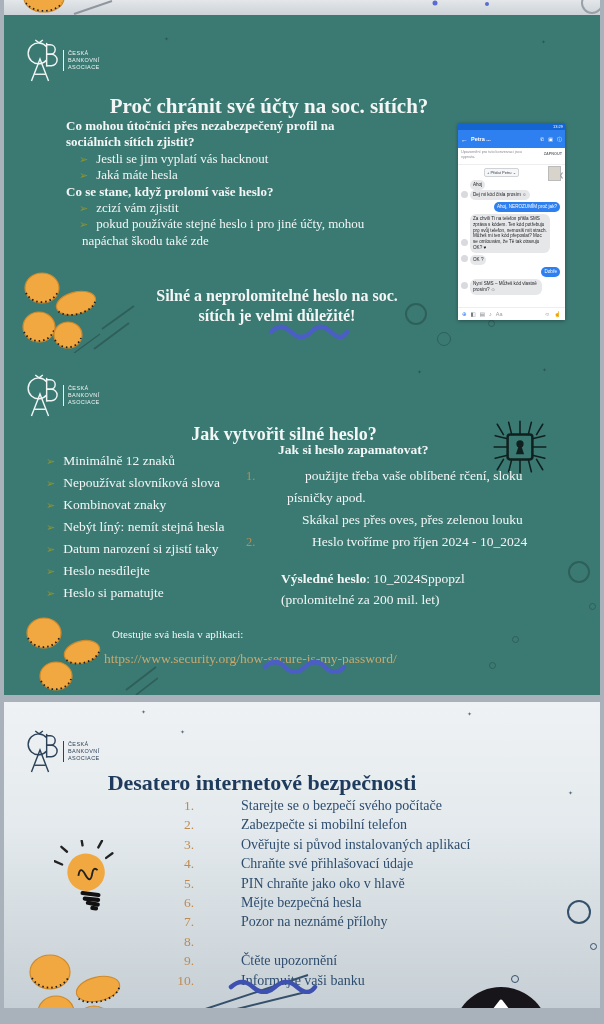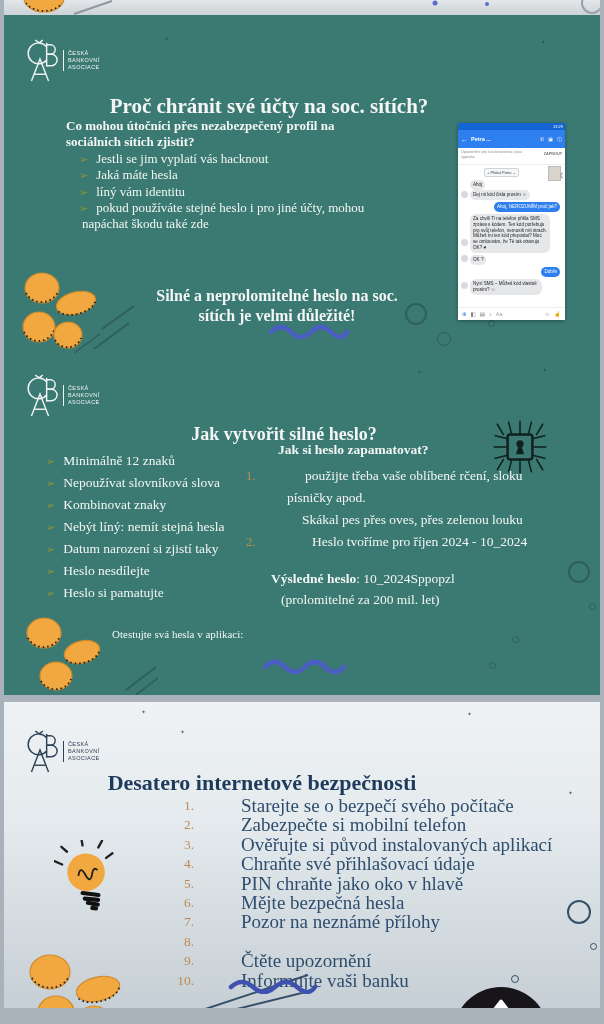--- a/index.html
+++ b/index.html
@@ -34,21 +34,21 @@
   .s2-list{position:absolute;left:42px;top:90px;font-size:13.5px;line-height:22px;color:var(--white);}
   .s2-right{position:absolute;left:0;top:0;width:596px;height:335px;color:var(--white);font-size:13.5px;}
   .s2-right div{position:absolute;white-space:nowrap;}
   .s2-num{color:var(--tan);font-size:12.5px;}
   .s2-test{position:absolute;left:108px;top:268px;font-size:11px;color:var(--white);}
   .s2-link{position:absolute;left:100px;top:291px;font-size:13.5px;color:var(--gold);cursor:pointer;}
   
   .s3-list{position:absolute;left:140px;top:94px;}
   .s3-row{display:flex;line-height:19.4px;}
   .s3-num{width:50px;text-align:right;color:var(--tan);font-size:13.5px;}
-  .s3-txt{margin-left:47px;color:var(--navy-body);font-size:19px;white-space:nowrap;}
+  .s3-txt{margin-left:47px;color:var(--navy-body);font-size:14px;white-space:nowrap;}
   
   .sparkle{position:absolute;font-size:6px;color:rgba(40,60,60,.55);}
   #slide3 .sparkle{color:rgba(30,50,80,.7);}
   .circ{position:absolute;border-radius:50%;}
   .deco-svg{position:absolute;}
   
   .phone{position:absolute;left:454px;top:108px;width:107px;height:197px;background:#fff;
          box-shadow:0 1px 4px rgba(0,0,0,.35);font-family:"Liberation Sans",sans-serif;}
   .ph-status{height:7px;background:var(--status-blue);color:#fff;font-size:4px;text-align:right;padding-right:2px;line-height:7px;}
   .ph-header{height:18px;background:var(--msg-blue);color:#fff;display:flex;align-items:center;padding:0 3px;gap:3px;}
@@ -116,21 +116,22 @@
     <span class="sparkle" style="left:160px;top:20px">✦</span>
     <span class="sparkle" style="left:537px;top:23px">✦</span>
 
     <h1 class="s-title" style="margin:0">Proč chránit své účty na soc. sítích?</h1>
 
     <div class="s1-body">
       <div class="bold">Co mohou útočníci přes nezabezpečený profil na</div>
       <div class="bold">sociálních sítích zjistit?</div>
       <div class="indent1"><span class="arr">➢</span><span>Jestli se jim vyplatí vás hacknout</span></div>
       <div class="indent1"><span class="arr">➢</span><span>Jaká máte hesla</span></div>
-      <div class="indent1"><span class="arr">➢</span><span>líný vám identitu</span></div>
+      <div class="bold">Co se stane, když prolomí vaše heslo?</div>
+      <div class="indent1"><span class="arr">➢</span><span>zcizí vám zjistit</span></div>
       <div class="indent1"><span class="arr">➢</span><span>pokud používáte stejné heslo i pro jiné účty, mohou</span></div>
       <div class="indent2">napáchat škodu také zde</div>
     </div>
 
     <div class="callout">
       <div>Silné a neprolomitelné heslo na soc.</div>
       <div>sítích je velmi důležité!</div>
     </div>
 
     <svg class="deco-svg" style="left:4px;top:250px" width="150" height="88">
@@ -251,25 +252,26 @@
     </div>
 
     <div class="s2-right">
       <div style="left:274px;top:82px;font-weight:bold">Jak si heslo zapamatovat?</div>
       <div class="s2-num" style="left:242px;top:109px">1.</div>
       <div style="left:301px;top:108px">použijte třeba vaše oblíbené rčení, sloku</div>
       <div style="left:283px;top:130px">písničky apod.</div>
       <div style="left:298px;top:152px">Skákal pes přes oves, přes zelenou louku</div>
       <div class="s2-num" style="left:242px;top:175px">2.</div>
       <div style="left:308px;top:174px">Heslo tvoříme pro říjen 2024 - 10_2024</div>
-      <div style="left:267px;top:211px"><b>Výsledné heslo</b><span>: 10_2024Sppopzl</span></div>
+      <div style="left:277px;top:211px"><b>Výsledné heslo</b><span>: 10_2024Sppopzl</span></div>
       <div style="left:277px;top:232px">(prolomitelné za 200 mil. let)</div>
     </div>
 
     <div class="s2-test">Otestujte svá hesla v aplikaci:</div>
+    <div class="s2-link">https://www.security.org/how-secure-is-my-password/</div>
 
     <svg class="deco-svg" style="left:4px;top:252px" width="150" height="83">
       <ellipse cx="36" cy="21" rx="17" ry="15" fill="var(--coin)" stroke="var(--coin-edge)" stroke-width="1.2"></ellipse>
       <path d="M20,26 A17,15 0 0 0 52,24" fill="none" stroke="#1d1d1d" stroke-width="1.8" stroke-dasharray="1.5,3"></path>
       <g transform="rotate(-14 74 40)">
           <ellipse cx="74" cy="40" rx="18" ry="11" fill="var(--coin)" stroke="var(--coin-edge)" stroke-width="1.2"></ellipse>
       <path d="M57,44 A18,11 0 0 0 91,43" fill="none" stroke="#1d1d1d" stroke-width="1.8" stroke-dasharray="1.5,3"></path>
         </g>
       <ellipse cx="48" cy="64" rx="16" ry="14" fill="var(--coin)" stroke="var(--coin-edge)" stroke-width="1.2"></ellipse>
       <path d="M33,69 A16,14 0 0 0 63,67" fill="none" stroke="#1d1d1d" stroke-width="1.8" stroke-dasharray="1.5,3"></path>

